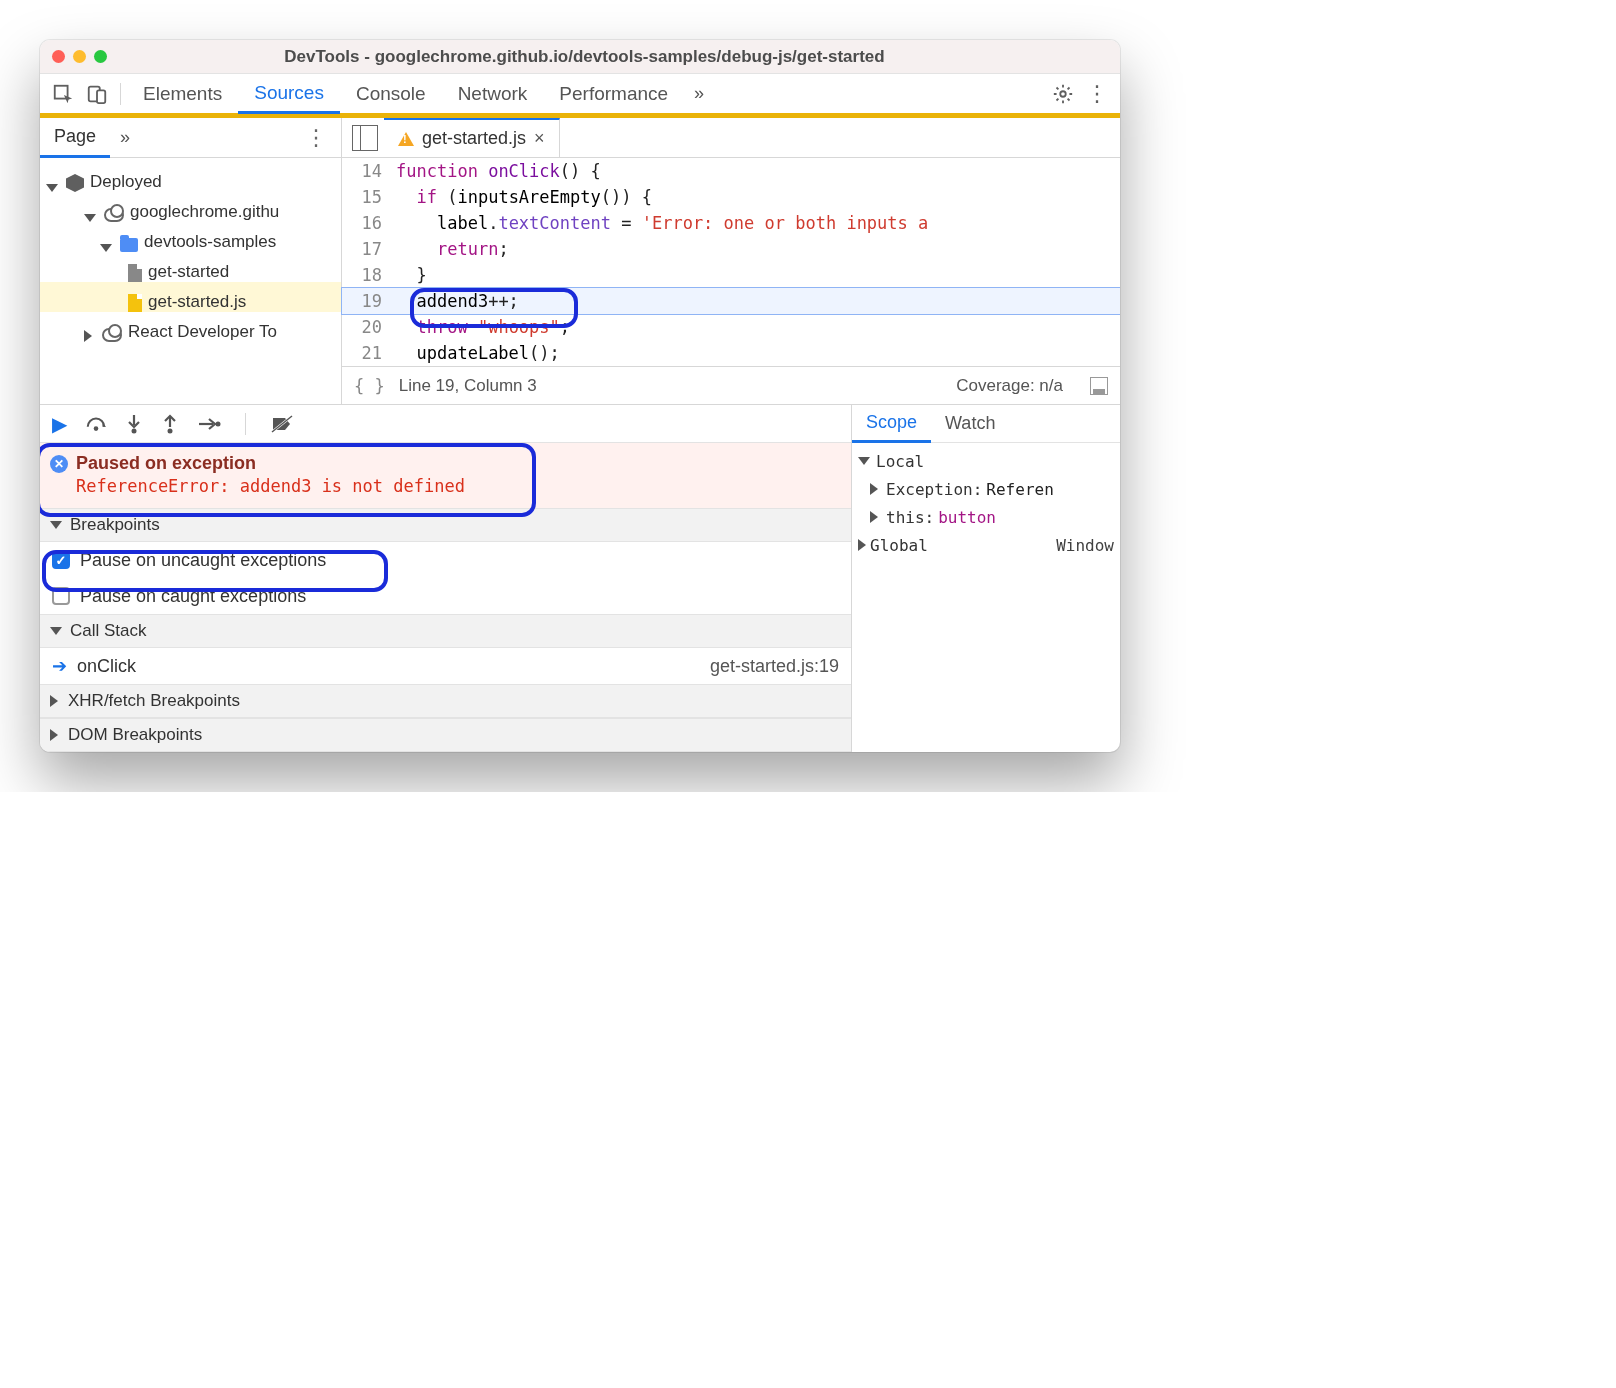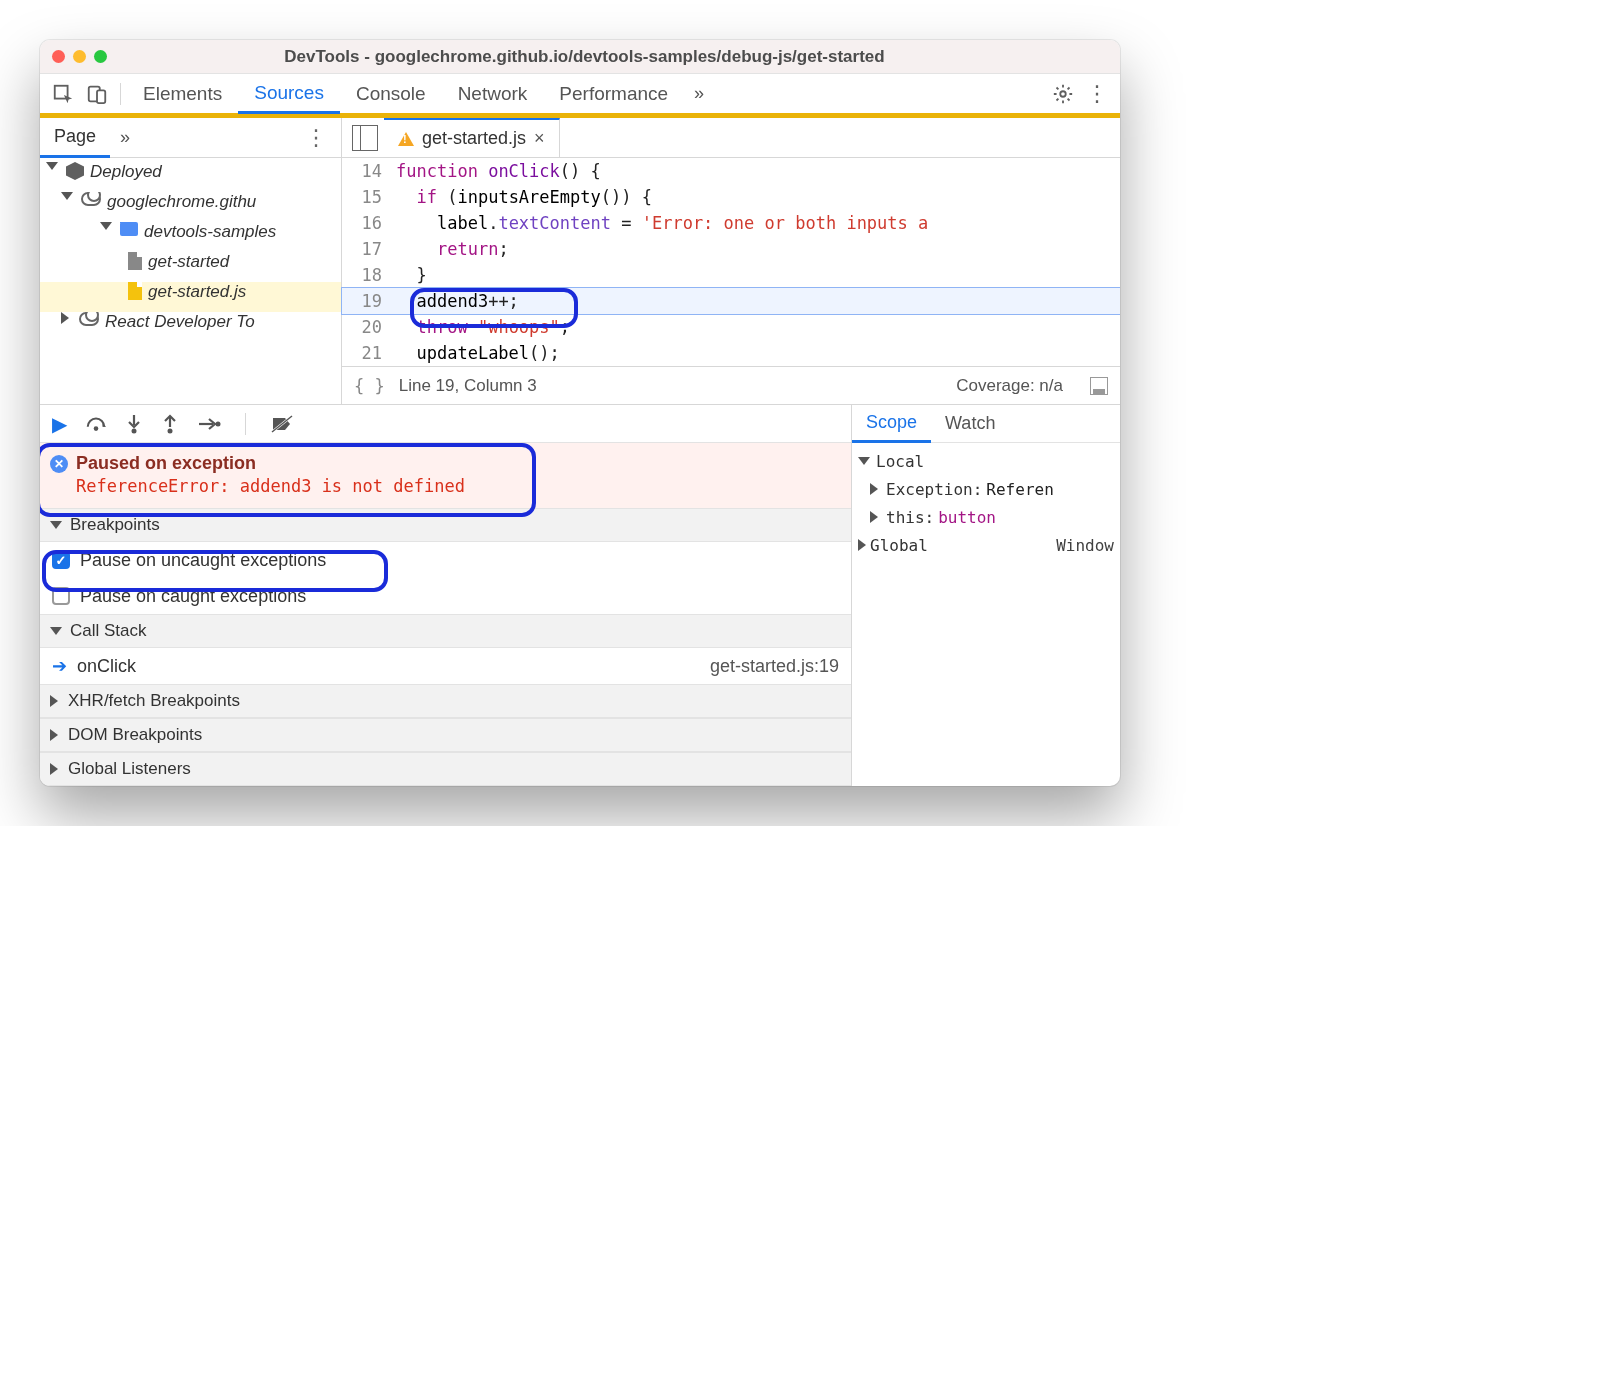--- a/index.html
+++ b/index.html
@@ -61,24 +61,24 @@
   .nav-icon { width:26px; height:26px; border:1.5px solid #666; display:flex; }
   .nav-icon .bar { width:35%; border-right:1.5px solid #666; }
   .file-tab { display:flex; align-items:center; height:100%; padding:0 14px; border-right:1px solid #d7d7d7; border-top:2px solid #1a73e8; background:#fff; gap:8px; }
   .warn-tri { width:0;height:0;border-left:8px solid transparent;border-right:8px solid transparent;border-bottom:14px solid #f5a623; position:relative; }
   .warn-tri::after { content:"!"; position:absolute; top:1px; left:-3px; color:#fff; font-size:11px; font-weight:700; }
   .file-x { color:#555; font-size:18px; }
   
   .body { display:flex; }
   .sidebar { width:302px; border-right:1px solid #d7d7d7; background:#fff; font-size:17px; }
   .tree { padding:4px 0; }
-  .tree-row { display:flex; align-items:flex-start; height:30px; gap:6px; white-space:nowrap; overflow:hidden;font-style:italic; }
+  .tree-row { display:flex; align-items:flex-end; height:30px; gap:6px; white-space:nowrap; overflow:hidden; }
   .indent0 { padding-left:6px; }
   .indent1 { padding-left:24px; }
-  .indent2 { padding-left:21px; }
+  .indent2 { padding-left:44px; }
   .indent3 { padding-left:60px; }
   .indent4 { padding-left:88px; }
   .tri { display:inline-block; width:0;height:0; }
   .tri.down { border-left:6px solid transparent; border-right:6px solid transparent; border-top:8px solid #555; margin-right:2px; }
   .tri.right { border-top:6px solid transparent; border-bottom:6px solid transparent; border-left:8px solid #555; margin-right:4px;}
   .cube-icon { width:18px; height:18px; background:#5f5f5f; clip-path: polygon(50% 0, 100% 25%, 100% 75%, 50% 100%, 0 75%, 0 25%); }
   .frame-icon { width:16px; height:14px; border:2px solid #666; border-radius:2px; }
   .cloud-icon { width:20px; height:14px; border:2px solid #666; border-radius:10px; position:relative; }
   .cloud-icon::before { content:""; position:absolute; width:10px;height:10px;border:2px solid #666;border-radius:50%;top:-6px;left:4px;background:#fff; }
   .folder-icon { width:18px; height:14px; background:#4e8df5; border-radius:2px; position:relative; }
@@ -339,24 +339,20 @@
       </div>
 
       <div class="section-hdr">
         <span class="tri right"></span>
         <span>XHR/fetch Breakpoints</span>
       </div>
       <div class="section-hdr">
         <span class="tri right"></span>
         <span>DOM Breakpoints</span>
       </div>
-      <div class="section-hdr">
-        <span class="tri right"></span>
-        <span>Global Listeners</span>
-      </div>
 
       <div class="hl-box" style="top:38px;left:-4px;width:500px;height:74px;"></div>
       <div class="hl-box" style="top:145px;left:2px;width:346px;height:42px;"></div>
     </div>
 
     <div class="debug-right">
       <div class="scope-tabs">
         <div class="scope-tab active">Scope</div>
         <div class="scope-tab">Watch</div>
       </div>

